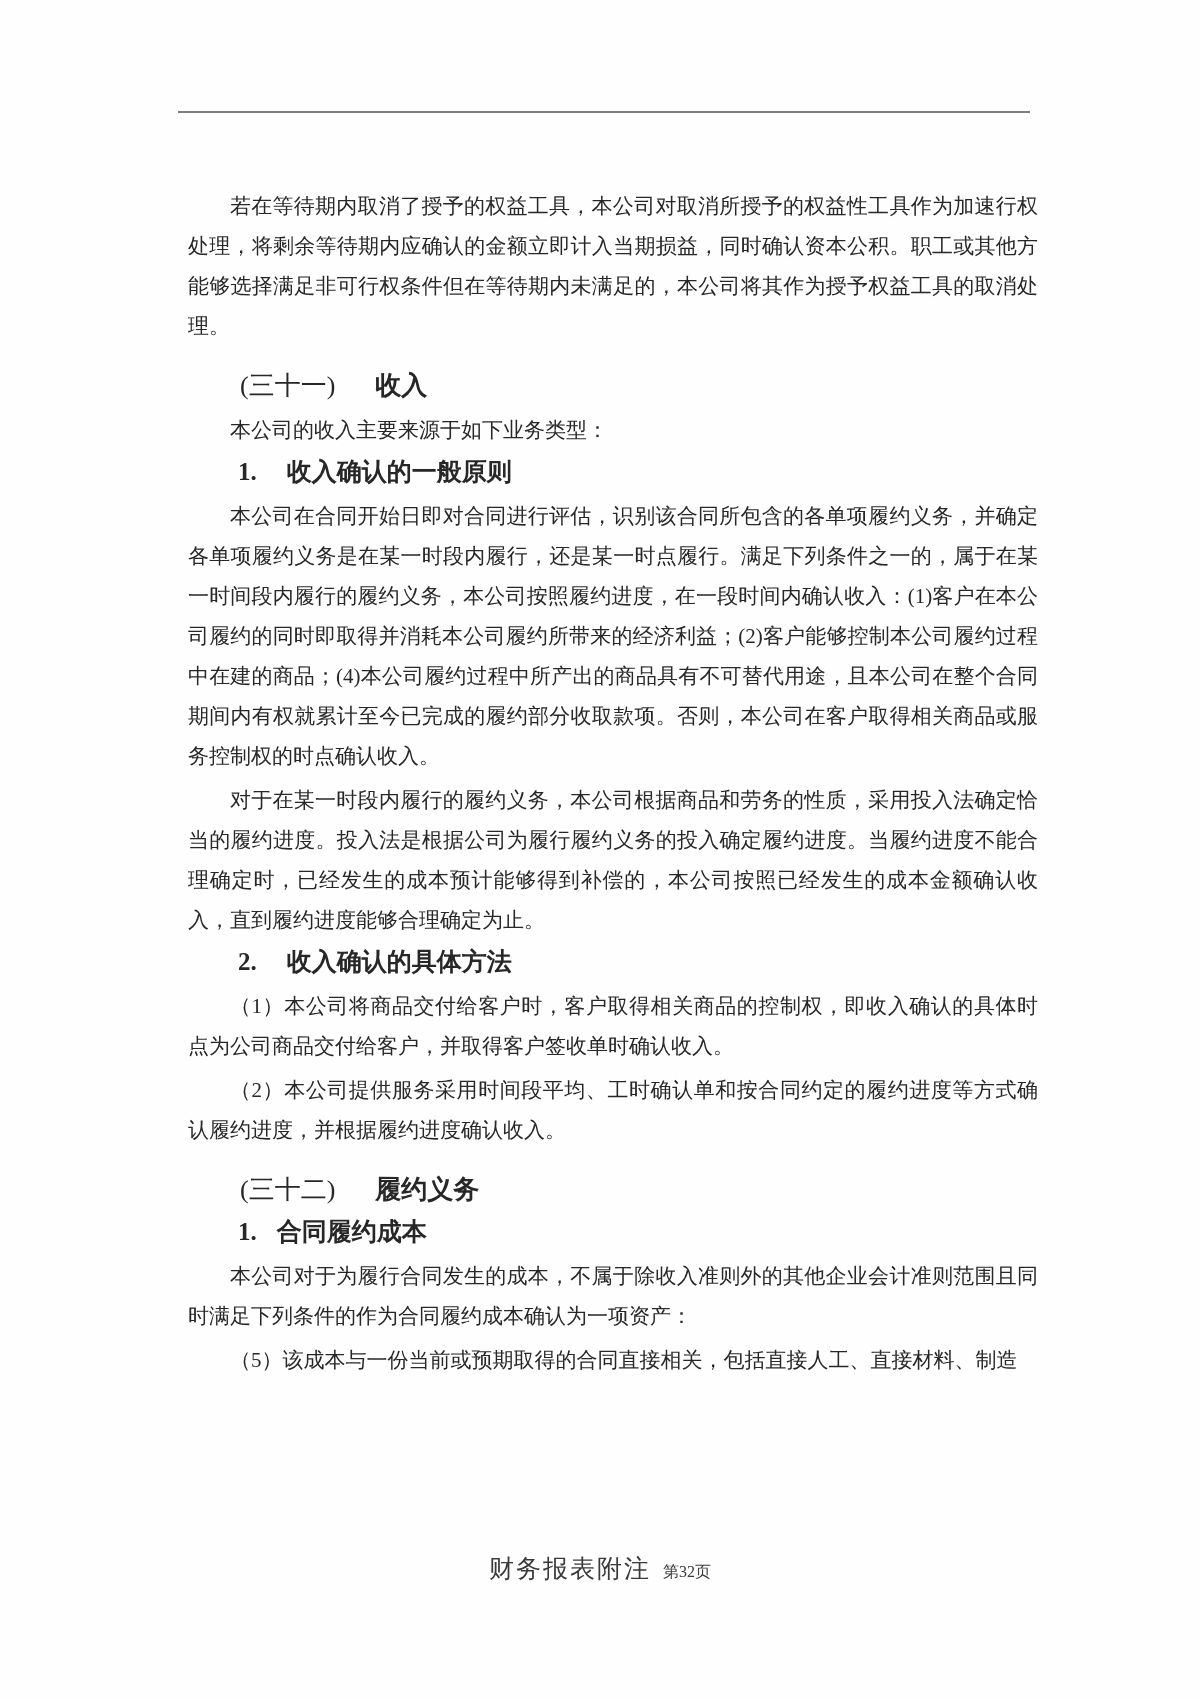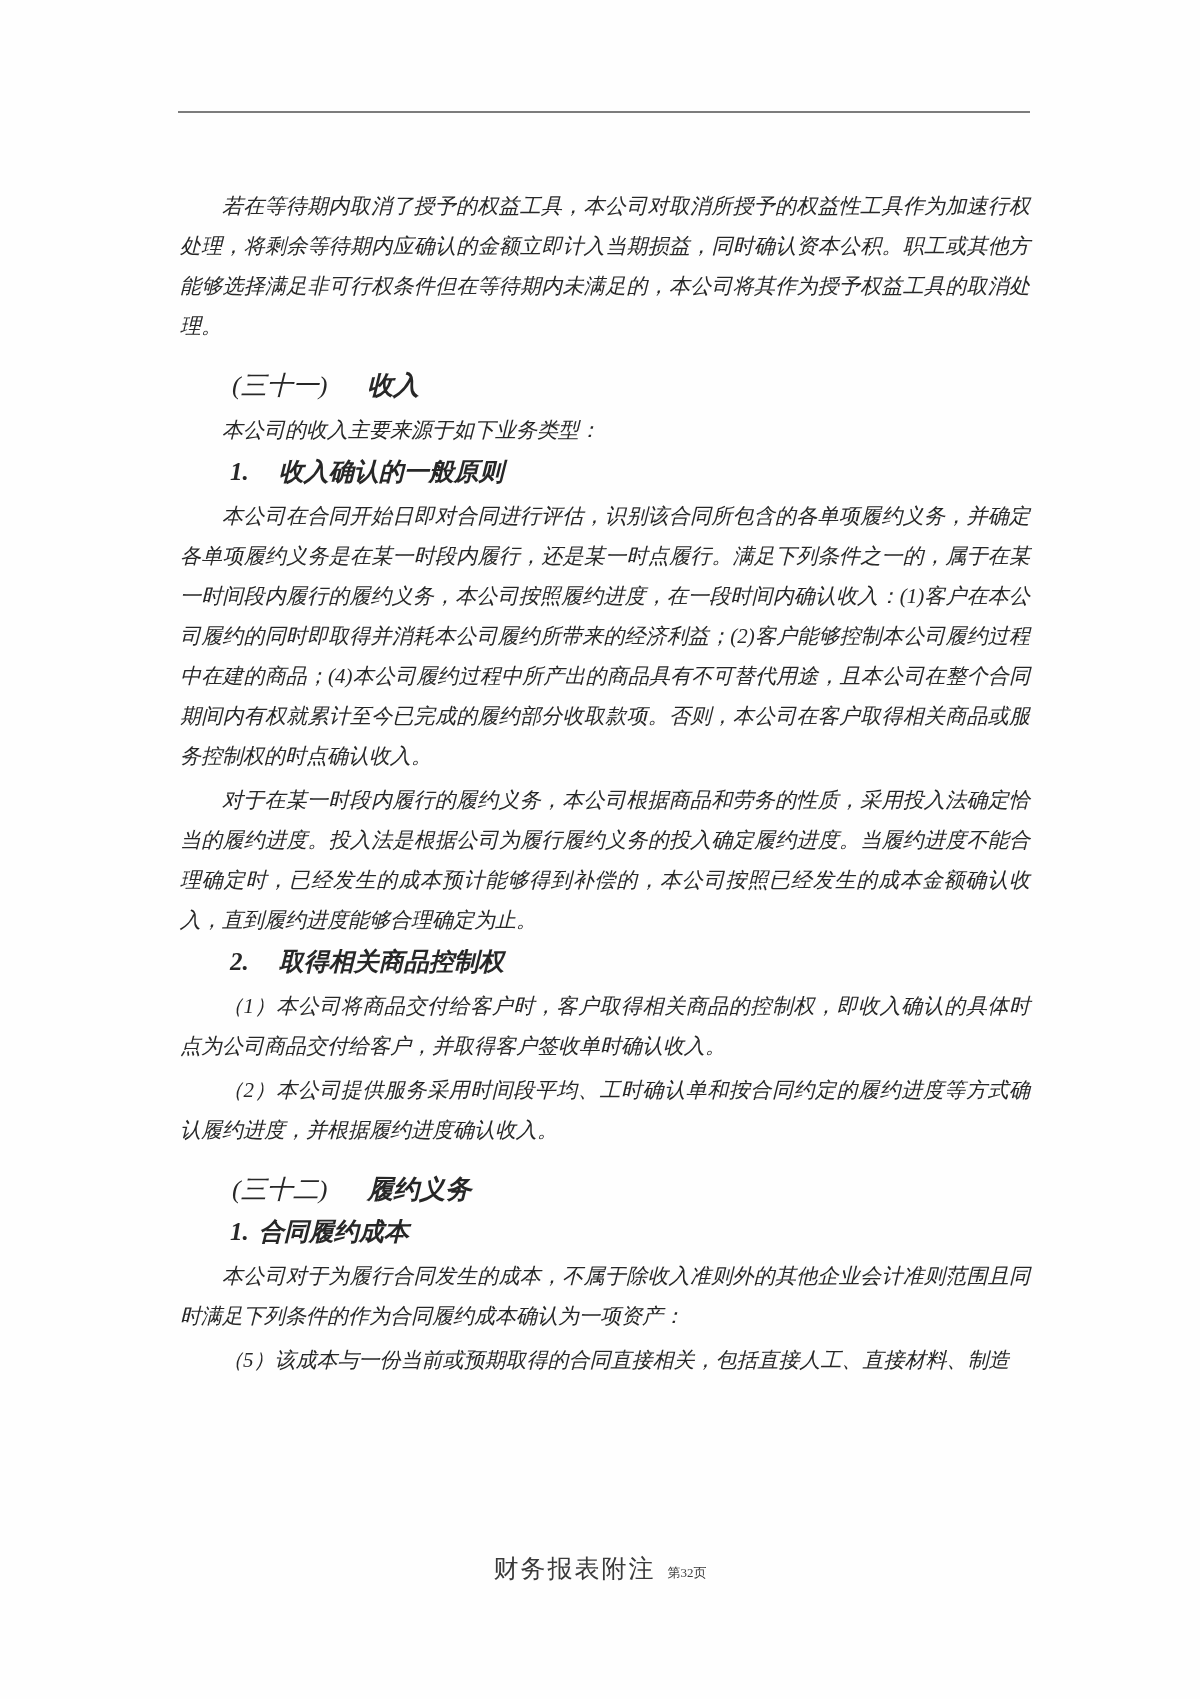--- a/index.html
+++ b/index.html
@@ -19,28 +19,27 @@
   .header-rule {
     position: absolute;
     left: 178px;
     top: 111px;
     width: 852px;
     height: 2px;
     background: #7c7c7c;
   }
   .content {
     position: absolute;
-    left: 180px;
+    left: 188px;
     top: 186px;
     width: 850px;
     font-size: 21px;
     line-height: 40px;
     text-align: justify;
     text-justify: inter-character;
-    font-style: italic;
   }
   p.para {
     margin: 4px 0 0 0;
     text-indent: 2em;
   }
   p.para:first-child { margin-top: 0; }
   .sec-heading {
     margin: 20px 0 0 0;
     text-indent: 2em;
     font-size: 26px;
@@ -49,37 +48,37 @@
   .sec-heading .num { font-weight: normal; }
   .sec-heading .title { font-weight: bold; margin-left: 40px; }
   .sub-heading {
     margin: 2px 0 0 0;
     text-indent: 2em;
     font-weight: bold;
     font-size: 25px;
     line-height: 40px;
   }
   .sub-heading .title { margin-left: 30px; }
-  .sub-heading.tight .title { margin-left: 10px; }
+  .sub-heading.tight .title { margin-left: 20px; }
   .page-footer {
     position: absolute;
     left: 0;
     top: 1552px;
     width: 1200px;
     text-align: center;
     white-space: nowrap;
   }
   .page-footer .footer-title {
     font-size: 25px;
     color: #3a3a3a;
     letter-spacing: 2px;
     text-align: center;
   }
   .page-footer .footer-page {
-    font-size: 13px;
+    font-size: 16px;
     color: #3a3a3a;
     margin-left: 12px;
   }
 </style>
 </head>
 <body>
 
 <div class="sheet">
 
   <div class="header-rule"></div>
@@ -92,21 +91,21 @@
 
     <p class="para">本公司的收入主要来源于如下业务类型：</p>
 
     <p class="sub-heading"><span class="num">1.</span><span class="title">收入确认的一般原则</span></p>
 
 
     <p class="para">本公司在合同开始日即对合同进行评估，识别该合同所包含的各单项履约义务，并确定各单项履约义务是在某一时段内履行，还是某一时点履行。满足下列条件之一的，属于在某一时间段内履行的履约义务，本公司按照履约进度，在一段时间内确认收入：(1)客户在本公司履约的同时即取得并消耗本公司履约所带来的经济利益；(2)客户能够控制本公司履约过程中在建的商品；(4)本公司履约过程中所产出的商品具有不可替代用途，且本公司在整个合同期间内有权就累计至今已完成的履约部分收取款项。否则，本公司在客户取得相关商品或服务控制权的时点确认收入。</p>
 
     <p class="para">对于在某一时段内履行的履约义务，本公司根据商品和劳务的性质，采用投入法确定恰当的履约进度。投入法是根据公司为履行履约义务的投入确定履约进度。当履约进度不能合理确定时，已经发生的成本预计能够得到补偿的，本公司按照已经发生的成本金额确认收入，直到履约进度能够合理确定为止。</p>
 
-    <p class="sub-heading"><span class="num">2.</span><span class="title">取得相关商品控制权</span></p>
+    <p class="sub-heading"><span class="num">2.</span><span class="title">收入确认的具体方法</span></p>
 
     <p class="para">（1）本公司将商品交付给客户时，客户取得相关商品的控制权，即收入确认的具体时点为公司商品交付给客户，并取得客户签收单时确认收入。</p>
 
     <p class="para">（2）本公司提供服务采用时间段平均、工时确认单和按合同约定的履约进度等方式确认履约进度，并根据履约进度确认收入。</p>
 
     <p class="sec-heading"><span class="num">(三十二)</span><span class="title">履约义务</span></p>
 
     <p class="sub-heading tight"><span class="num">1.</span><span class="title">合同履约成本</span></p>
 
     <p class="para">本公司对于为履行合同发生的成本，不属于除收入准则外的其他企业会计准则范围且同时满足下列条件的作为合同履约成本确认为一项资产：</p>

